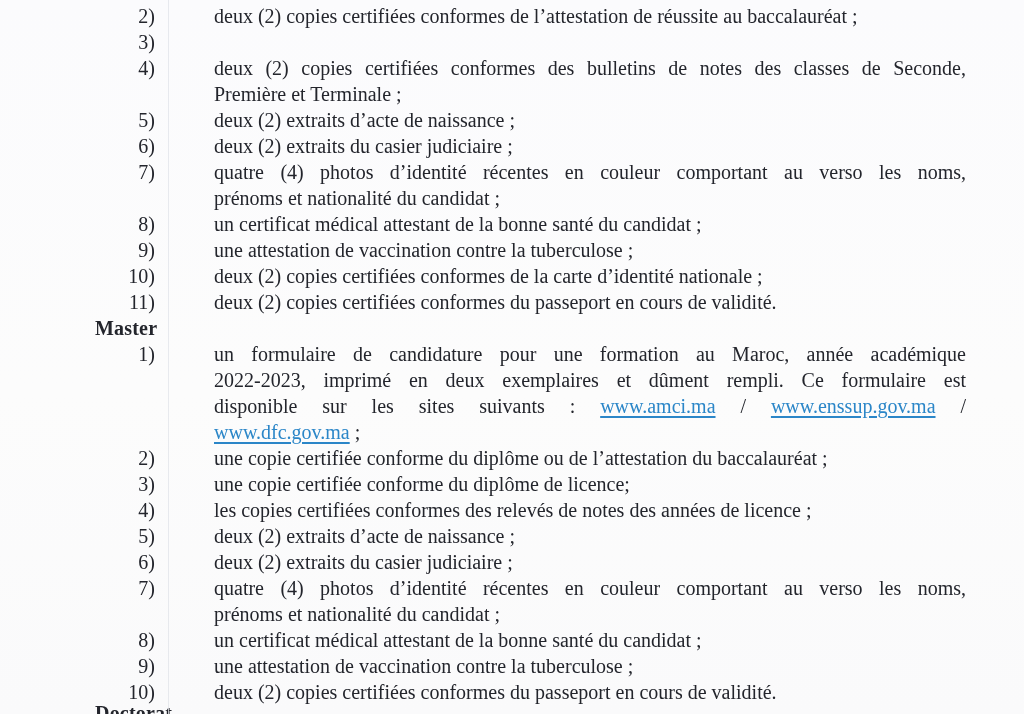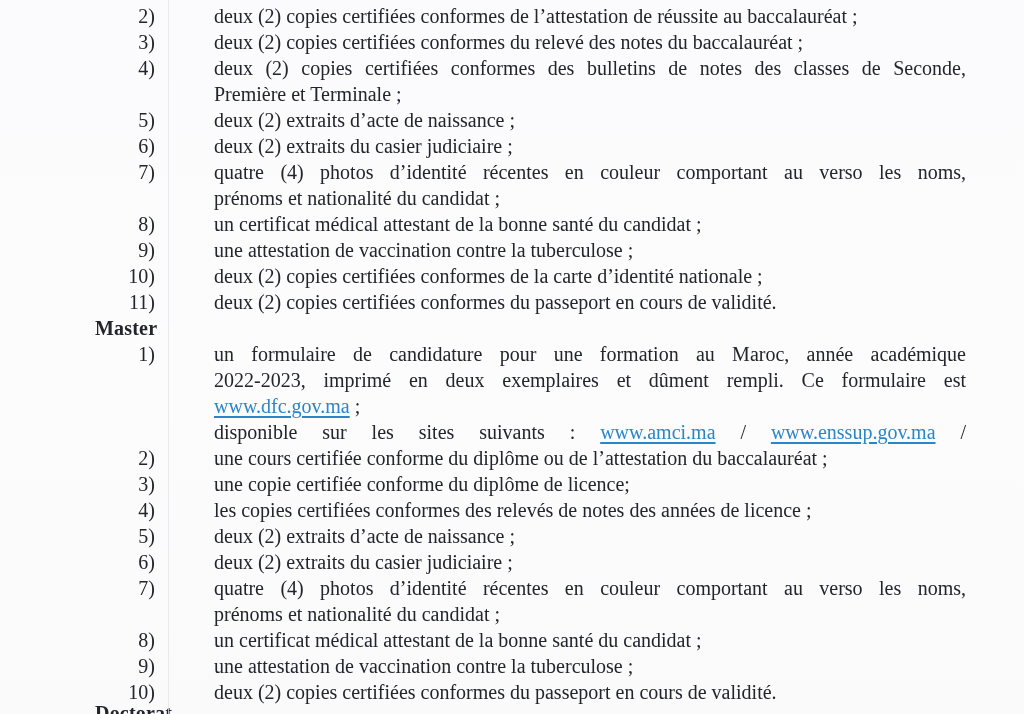--- a/index.html
+++ b/index.html
@@ -63,23 +63,20 @@
 
   <div id="licence-list">
       <div class="item">
         <span class="num">2)</span>
         <div class="text">
           <div class="line"><span>deux (2) copies certifiées conformes de l’attestation de réussite au baccalauréat ;</span></div>
         </div>
       </div>
       <div class="item">
         <span class="num">3)</span>
-        <div class="text">
-          <div class="line"><span>deux (2) copies certifiées conformes du relevé des notes du baccalauréat ;</span></div>
-        </div>
       </div>
       <div class="item">
         <span class="num">4)</span>
         <div class="text">
           <div class="line full"><span>deux (2) copies certifiées conformes des bulletins de notes des classes de Seconde,</span></div>
           <div class="line"><span>Première et Terminale ;</span></div>
         </div>
       </div>
       <div class="item">
         <span class="num">5)</span>
@@ -127,28 +124,28 @@
     </div>
 
   <div class="heading">Master</div>
 
   <div id="master-list">
       <div class="item">
         <span class="num">1)</span>
         <div class="text">
           <div class="line full"><span>un formulaire de candidature pour une formation au Maroc, année académique</span></div>
           <div class="line full"><span>2022-2023, imprimé en deux exemplaires et dûment rempli. Ce formulaire est</span></div>
+          <div class="line full"><span>disponible sur les sites suivants : </span><a class="doclink" href="#">www.amci.ma</a><span> / </span><a class="doclink" href="#">www.enssup.gov.ma</a><span> /</span></div>
           <div class="line"><a class="doclink" href="#">www.dfc.gov.ma</a><span> ;</span></div>
-          <div class="line full"><span>disponible sur les sites suivants : </span><a class="doclink" href="#">www.amci.ma</a><span> / </span><a class="doclink" href="#">www.enssup.gov.ma</a><span> /</span></div>
         </div>
       </div>
       <div class="item">
         <span class="num">2)</span>
         <div class="text">
-          <div class="line"><span>une cours certifiée conforme du diplôme ou de l’attestation du baccalauréat ;</span></div>
+          <div class="line"><span>une copie certifiée conforme du diplôme ou de l’attestation du baccalauréat ;</span></div>
         </div>
       </div>
       <div class="item">
         <span class="num">3)</span>
         <div class="text">
           <div class="line"><span>une copie certifiée conforme du diplôme de licence;</span></div>
         </div>
       </div>
       <div class="item">
         <span class="num">4)</span>

